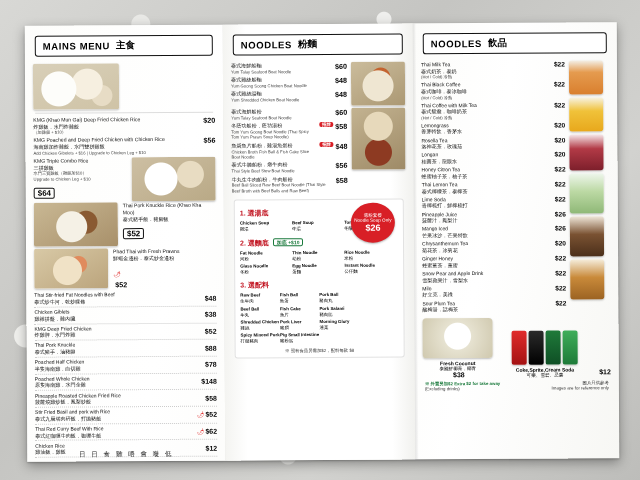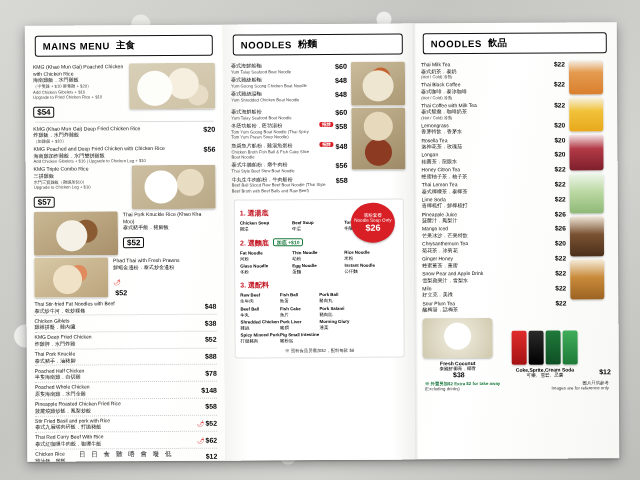--- a/index.html
+++ b/index.html
@@ -108,28 +108,20 @@
 
 <div id="menu">
 
   <div class="panel left">
     <div class="hdr">
       <span class="en">MAINS MENU</span>
       <span class="zh">主食</span>
     </div>
 
     <div class="row">
-      <div class="nm">
-        <div class="e">KMG (Khao Mun Gai) Poached Chicken with Chicken Rice</div>
-        <div class="z">海南雞飯．水門雞飯</div>
-        <div class="sub">（半隻雞 + $10  整隻雞 + $20）</div>
-        <div class="sub">Add Chicken Gibelets + $16</div>
-        <div class="sub">Upgrade to Fried Chicken Rice + $10</div>
-        <div class="prbox">$54</div>
-      </div>
       <div class="photo imgbox" style="width:86px;height:46px;background:
         radial-gradient(circle at 30% 55%, #fdfdfa 0 17px, transparent 18px),
         radial-gradient(circle at 63% 45%, #f6efe0 0 15px, transparent 16px),
         radial-gradient(circle at 80% 70%, #e7dcc5 0 10px, transparent 11px),
         linear-gradient(160deg,#d8cfb8,#cfc3a6);"></div>
     </div>
 
     <div class="sep"></div>
 
     <div class="row">
@@ -149,21 +141,21 @@
       </div>
       <div class="pr">$56</div>
     </div>
 
     <div class="row">
       <div class="nm">
         <div class="e">KMG Triple Combo Rice</div>
         <div class="z">三拼雞飯</div>
         <div class="sub">水門三寶雞飯（雞腿加$10）</div>
         <div class="sub">Upgrade to Chicken Leg + $10</div>
-        <div class="prbox">$57</div>
+        <div class="prbox">$64</div>
       </div>
       <div class="photo imgbox" style="width:84px;height:44px;background:
         radial-gradient(circle at 35% 50%, #ffffff 0 16px, transparent 17px),
         radial-gradient(circle at 70% 40%, #e8dcc2 0 13px, transparent 14px),
         linear-gradient(150deg,#cdbfa3,#b9a986);"></div>
     </div>
 
     <div class="row">
       <div class="photo imgbox" style="width:84px;height:44px;margin-right:5px;background:
         radial-gradient(circle at 45% 55%, #f5f1e6 0 15px, transparent 16px),

